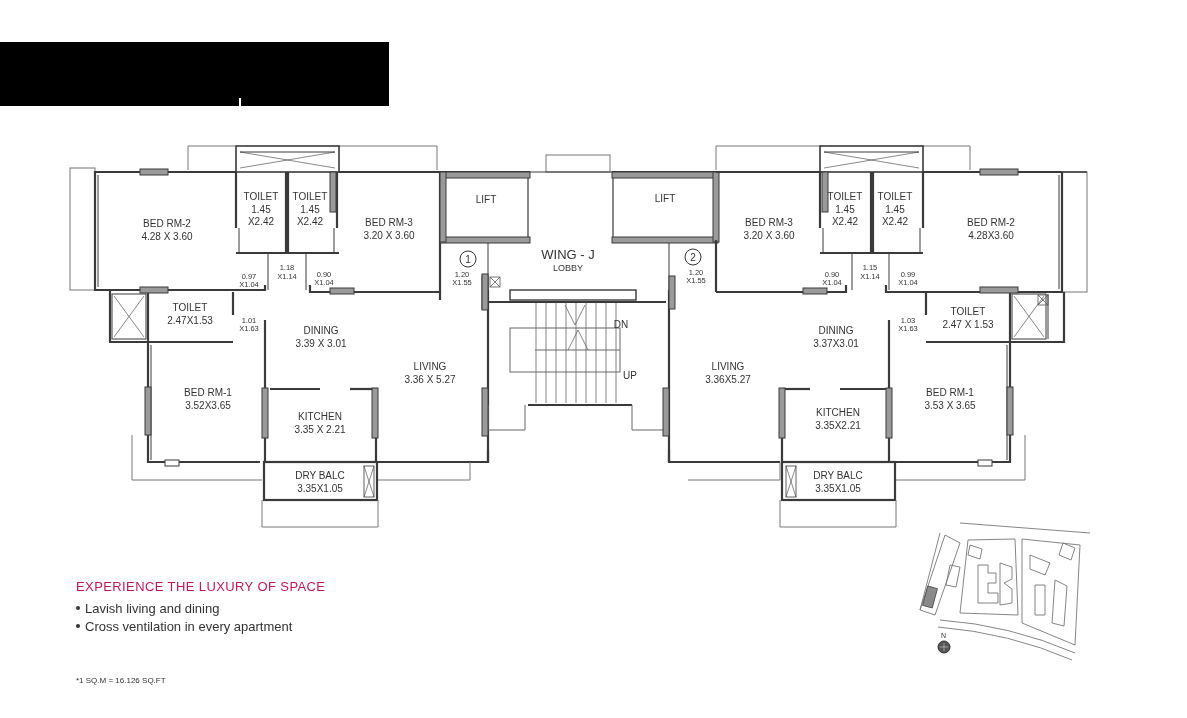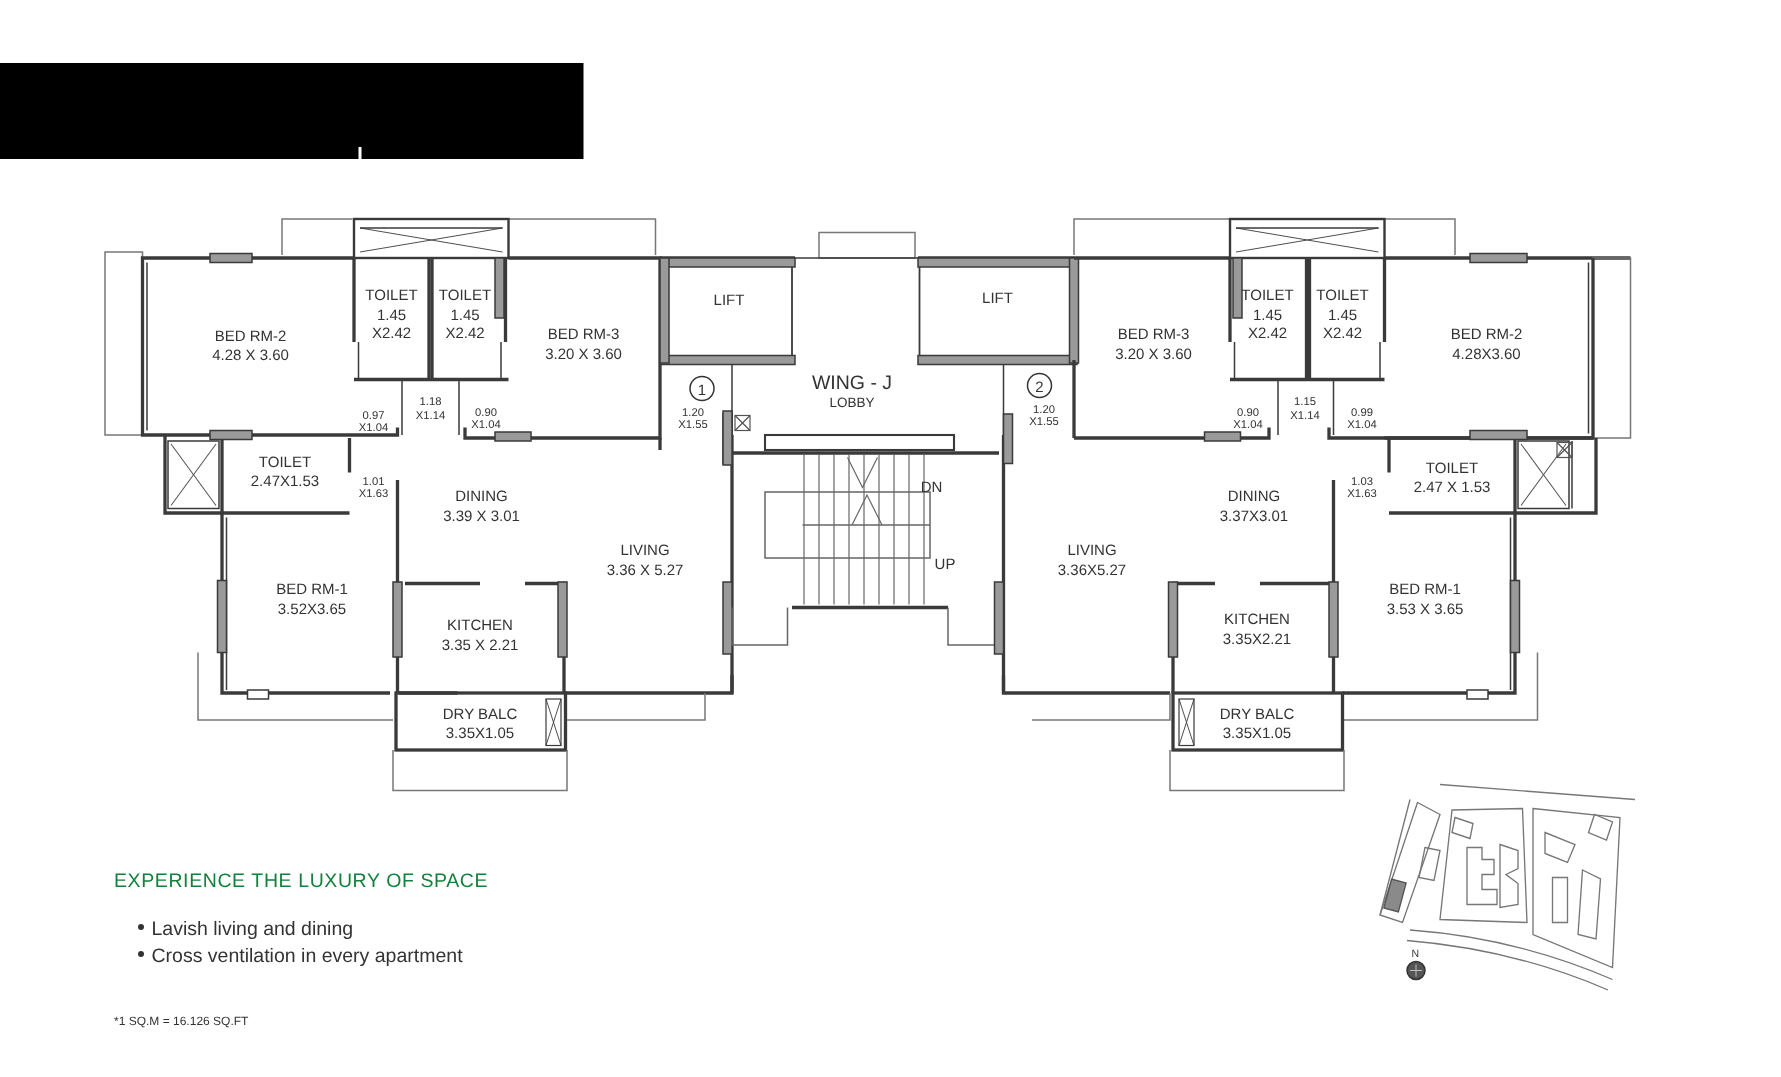--- a/index.html
+++ b/index.html
@@ -7,22 +7,22 @@
          font-family:"Liberation Sans", sans-serif; color:#333; }
   .title-bar { position:absolute; left:0; top:42px; width:389px; height:64px; background:#000; }
   .title-text { position:absolute; left:70px; top:58px; font-size:24px; color:#fff; letter-spacing:0.5px;
                 font-family:"Liberation Sans", sans-serif; font-weight:normal; white-space:nowrap;margin-top:40px; }
   .title-text .sep { display:inline-block; width:1.5px; height:30px; background:#fff; vertical-align:-5px; margin:0 12px; }
   svg.plan { position:absolute; left:0; top:0; }
   .lbl { font-family:"Liberation Sans", sans-serif; fill:#333; text-anchor:middle; }
   .room { font-size:10px; }
   .small { font-size:7.5px; }
   .features { position:absolute; left:76px; top:579px; }
-  .features h2 { margin:0 0 6px 0; font-size:13px; font-weight:normal; letter-spacing:0.4px; color:#15803d; }
-  .features ul { list-style:none; margin:16px; padding:0; }
+  .features h2 { margin:0 0 6px 0; font-size:13px; font-weight:normal; letter-spacing:0.4px; color:#be185d; }
+  .features ul { list-style:none; margin:0; padding:0; }
   .features li { font-size:13px; line-height:18px; color:#333; }
   .features li .bullet { display:inline-block; width:4px; height:4px; border-radius:50%; background:#333; margin-right:5px; vertical-align:3px; }
   .footnote { position:absolute; left:76px; top:676px; font-size:8px; color:#333; }
   .keyplan { position:absolute; left:900px; top:515px; }
 </style>
 </head>
 <body>
 
 <div class="title-bar"></div>
 <div class="title-text">

